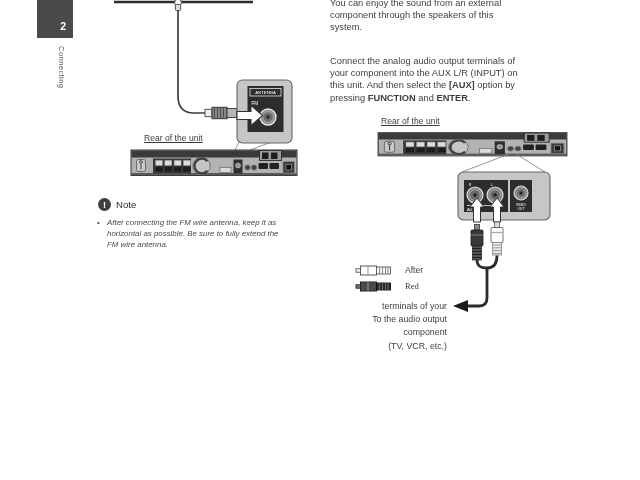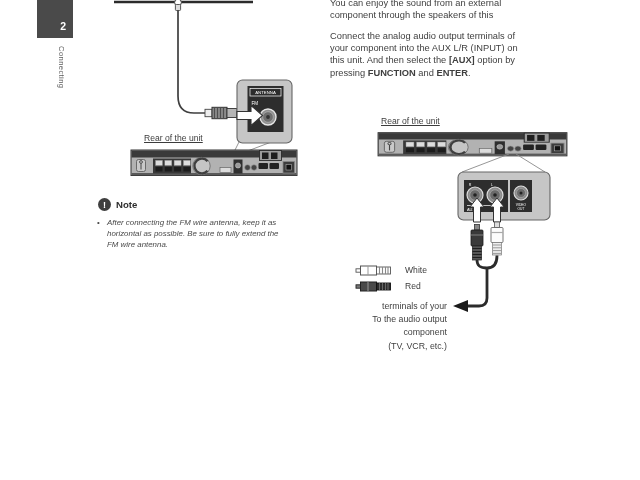--- a/index.html
+++ b/index.html
@@ -9,21 +9,21 @@
   .tab{left:37px;top:0;width:36px;height:38px;background:#4a4a4a;color:#fff;
        display:flex;align-items:flex-end;justify-content:flex-end;
        padding:0 7px 6px 0;box-sizing:border-box;font-size:10.5px;font-weight:bold;}
   .vlabel{left:57px;top:46px;writing-mode:vertical-rl;font-size:7.6px;color:#5a5a5a;letter-spacing:.4px;}
   .rear-label{font-size:8.6px;color:#3c3c3c;text-decoration:underline;}
   .para{color:#3f3f3f;font-size:9.3px;line-height:12.2px;}
   .para .ln{white-space:nowrap;}
   .b{font-weight:bold;}
   .note-icon{left:98px;top:198px;width:13px;height:13px;border-radius:50%;background:#3f3f3f;
              color:#fff;font-size:9px;font-weight:bold;display:flex;align-items:center;justify-content:center;}
-  .note-title{left:116px;top:199px;font-size:9.6px;font-weight:bold;color:#2e2e2e;}
+  .note-title{left:116px;top:199px;font-size:9.6px;font-weight:normal;color:#2e2e2e;}
   .note-body{left:97px;top:218px;font-size:7.9px;line-height:10.9px;color:#4a4a4a;display:flex;}
   .note-body .marker{width:10px;}
   .note-body .ln{white-space:nowrap;font-style:italic;}
   .legend-label{font-size:8.6px;color:#3c3c3c;}
   .dest{left:330px;top:300px;width:117px;text-align:right;font-size:8.8px;line-height:13.2px;color:#3f3f3f;}
   svg{display:block;}
 </style>
 </head>
 <body>
 
@@ -107,22 +107,23 @@
     <div>
       <div class="ln">After connecting the FM wire antenna, keep it as</div>
       <div class="ln">horizontal as possible. Be sure to fully extend the</div>
       <div class="ln">FM wire antenna.</div>
     </div>
   </div>
 
   <div class="abs para" style="left:330px;top:-3px;">
     <div class="ln">You can enjoy the sound from an external</div>
     <div class="ln">component through the speakers of this</div>
-  </div>
-  <div class="abs para" style="left:330px;top:30px;">
+    <div class="ln">system.</div>
+  </div>
+  <div class="abs para" style="left:330px;top:55px;">
     <div class="ln">Connect the analog audio output terminals of</div>
     <div class="ln">your component into the AUX L/R (INPUT) on</div>
     <div class="ln"><span>this unit. And then select the </span><span class="b">[AUX]</span><span> option by</span></div>
     <div class="ln"><span>pressing </span><span class="b">FUNCTION</span><span> and </span><span class="b">ENTER</span><span>.</span></div>
   </div>
 
   <div class="abs rear-label" style="left:381px;top:116px;">Rear of the unit</div>
   <svg class="abs" style="left:377px;top:129px;" width="191" height="31" viewBox="0 0 168 34" preserveAspectRatio="none">
       <use href="#rear-panel"></use>
     </svg>
@@ -172,30 +173,30 @@
     <polygon points="28,148 13,154 28,160" fill="#1a1a1a"></polygon>
   </svg>
 
   <svg class="abs" style="left:355px;top:264px;" width="46" height="13" viewBox="0 0 46 13">
     <rect x="1" y="4.8" width="4.5" height="3.4" fill="#fff" stroke="#555" stroke-width="0.9"></rect>
     <rect x="5.5" y="2" width="16" height="9" fill="#fff" stroke="#555" stroke-width="1"></rect>
     <path d="M13,2 V11" stroke="#999" stroke-width="1"></path>
     <rect x="21.5" y="3" width="14" height="7" fill="#fff" stroke="#555" stroke-width="0.9"></rect>
     <path d="M24.5,3 V10 M27.5,3 V10 M30.5,3 V10 M33,3 V10" stroke="#888" stroke-width="1.1"></path>
   </svg>
-  <div class="abs legend-label" style="left:405px;top:265px;">White</div>
+  <div class="abs legend-label" style="left:405px;top:265px;">After</div>
 
   <svg class="abs" style="left:355px;top:280px;" width="46" height="13" viewBox="0 0 46 13">
     <rect x="1" y="4.8" width="4.5" height="3.4" fill="#777" stroke="#222" stroke-width="0.9"></rect>
     <rect x="5.5" y="2" width="16" height="9" fill="#4a4a4a" stroke="#222" stroke-width="1"></rect>
     <path d="M13,2 V11" stroke="#8c8c8c" stroke-width="1.2"></path>
     <rect x="21.5" y="3" width="14" height="7" fill="#2b2b2b" stroke="#111" stroke-width="0.9"></rect>
     <path d="M24.5,3 V10 M27.5,3 V10 M30.5,3 V10 M33,3 V10" stroke="#666" stroke-width="1.1"></path>
   </svg>
-  <div class="abs legend-label" style="left:405px;top:281px;">Red</div>
+  <div class="abs legend-label" style="left:405px;top:281px;font-family:Liberation Serif, serif;">Red</div>
 
   <div class="abs dest">
     <div>terminals of your</div>
     <div>To the audio output</div>
     <div>component</div>
     <div>(TV, VCR, etc.)</div>
   </div>
 
 </div>
 

